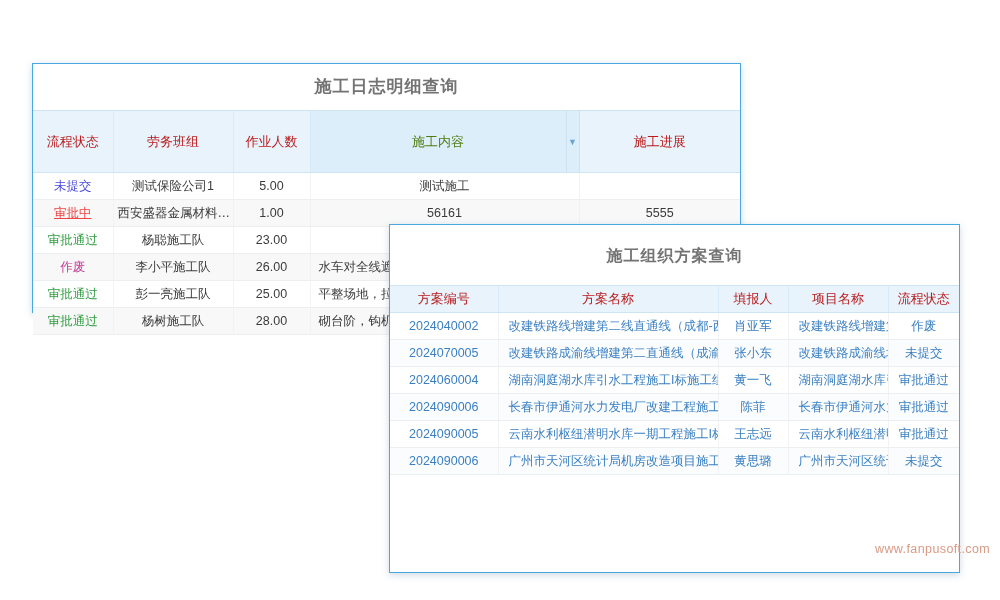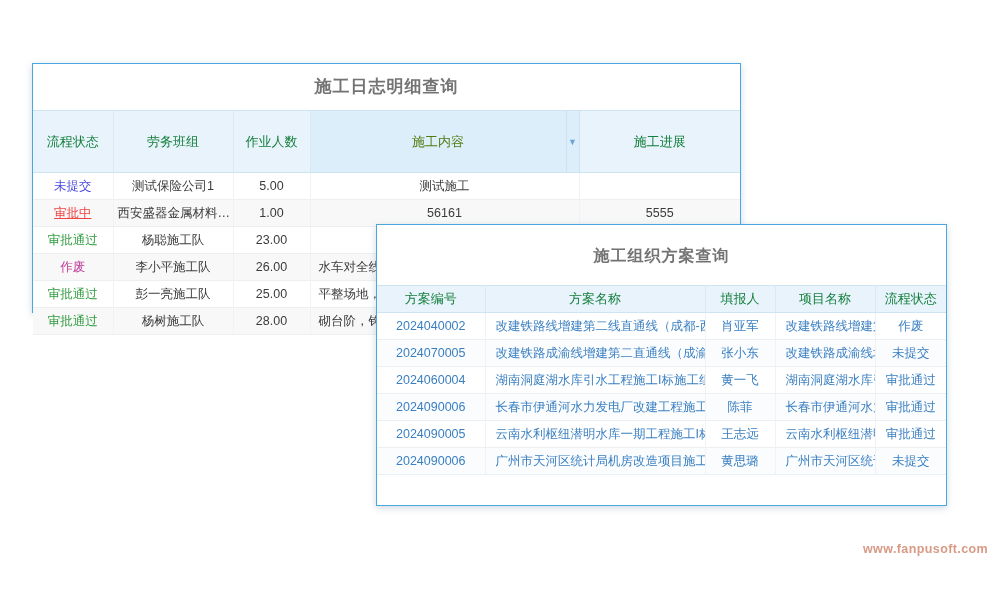--- a/index.html
+++ b/index.html
@@ -13,36 +13,36 @@
   .panel{
     position:absolute;
     background:#ffffff;
     border:1px solid #4aa8e0;
     box-sizing:border-box;
     box-shadow:0 2px 7px rgba(90,120,150,.28);
   }
   
   #panel-logs{ left:32px; top:63px; width:709px; height:250px; z-index:1; }
   
-  #panel-plans{ left:376px; top:224px; width:571px; height:282px; z-index:3; }
+  #panel-plans{ left:389px; top:224px; width:571px; height:349px; z-index:3; }
 
   .panel-title{
     height:46px;line-height:46px;
     text-align:center;
     font-size:17px;font-weight:bold;
     color:#737373;
     background:#ffffff;
     letter-spacing:1px;
   }
   #panel-plans .panel-title{height:60px;line-height:62px;font-size:16px;}
 
   table{border-collapse:collapse;width:100%;table-layout:fixed;}
   th{
     background:#e8f3fc;
-    color:#15803d;
+    color:#b91c1c;
     font-weight:normal;
     font-size:13px;
     border-top:1px solid #cfe4f2;
     border-bottom:1px solid #cfe4f2;
     border-right:1px solid #d9e9f5;
     text-align:center;
     padding:0;
     overflow:hidden;
     white-space:nowrap;
   }
@@ -99,21 +99,21 @@
   .brand-row{display:flex;align-items:center;height:30px;}
   .brand-mark{
     width:26px;height:26px;margin-right:4px;flex:0 0 auto;
   }
   .brand-name{
     font-size:21px;font-weight:bold;color:#8f9bb0;
     letter-spacing:1px;line-height:26px;
   }
   .brand-url{
     font-size:12.5px;color:#d99a86;letter-spacing:.4px;
-    margin-top:1px;margin-left:1px;font-weight:bold;
+    margin-top:1px;margin-left:13px;
   }
 </style>
 </head>
 <body>
 
 <div class="panel" id="panel-logs">
   <div class="panel-title">施工日志明细查询</div>
   <table id="tbl-logs">
     <colgroup>
       <col style="width:80px">

